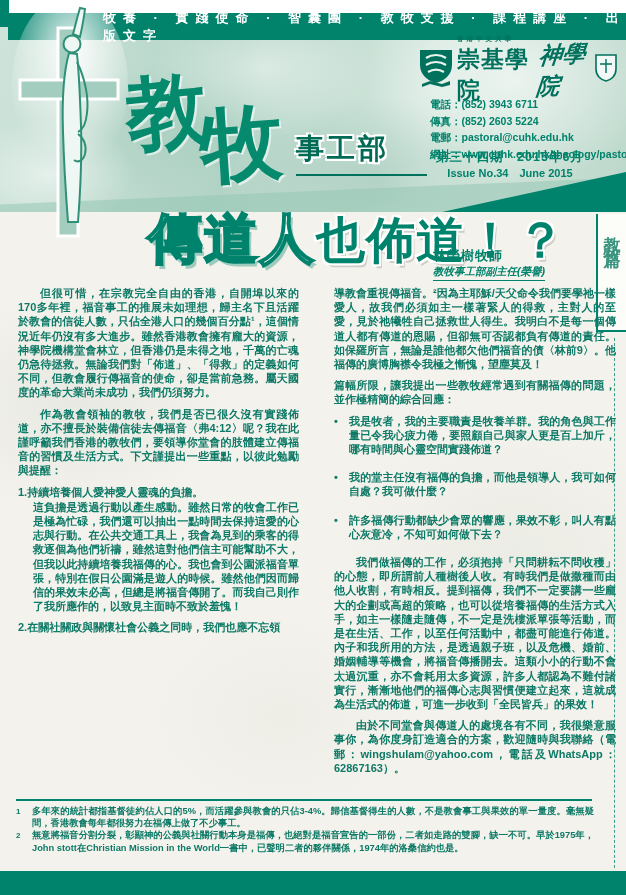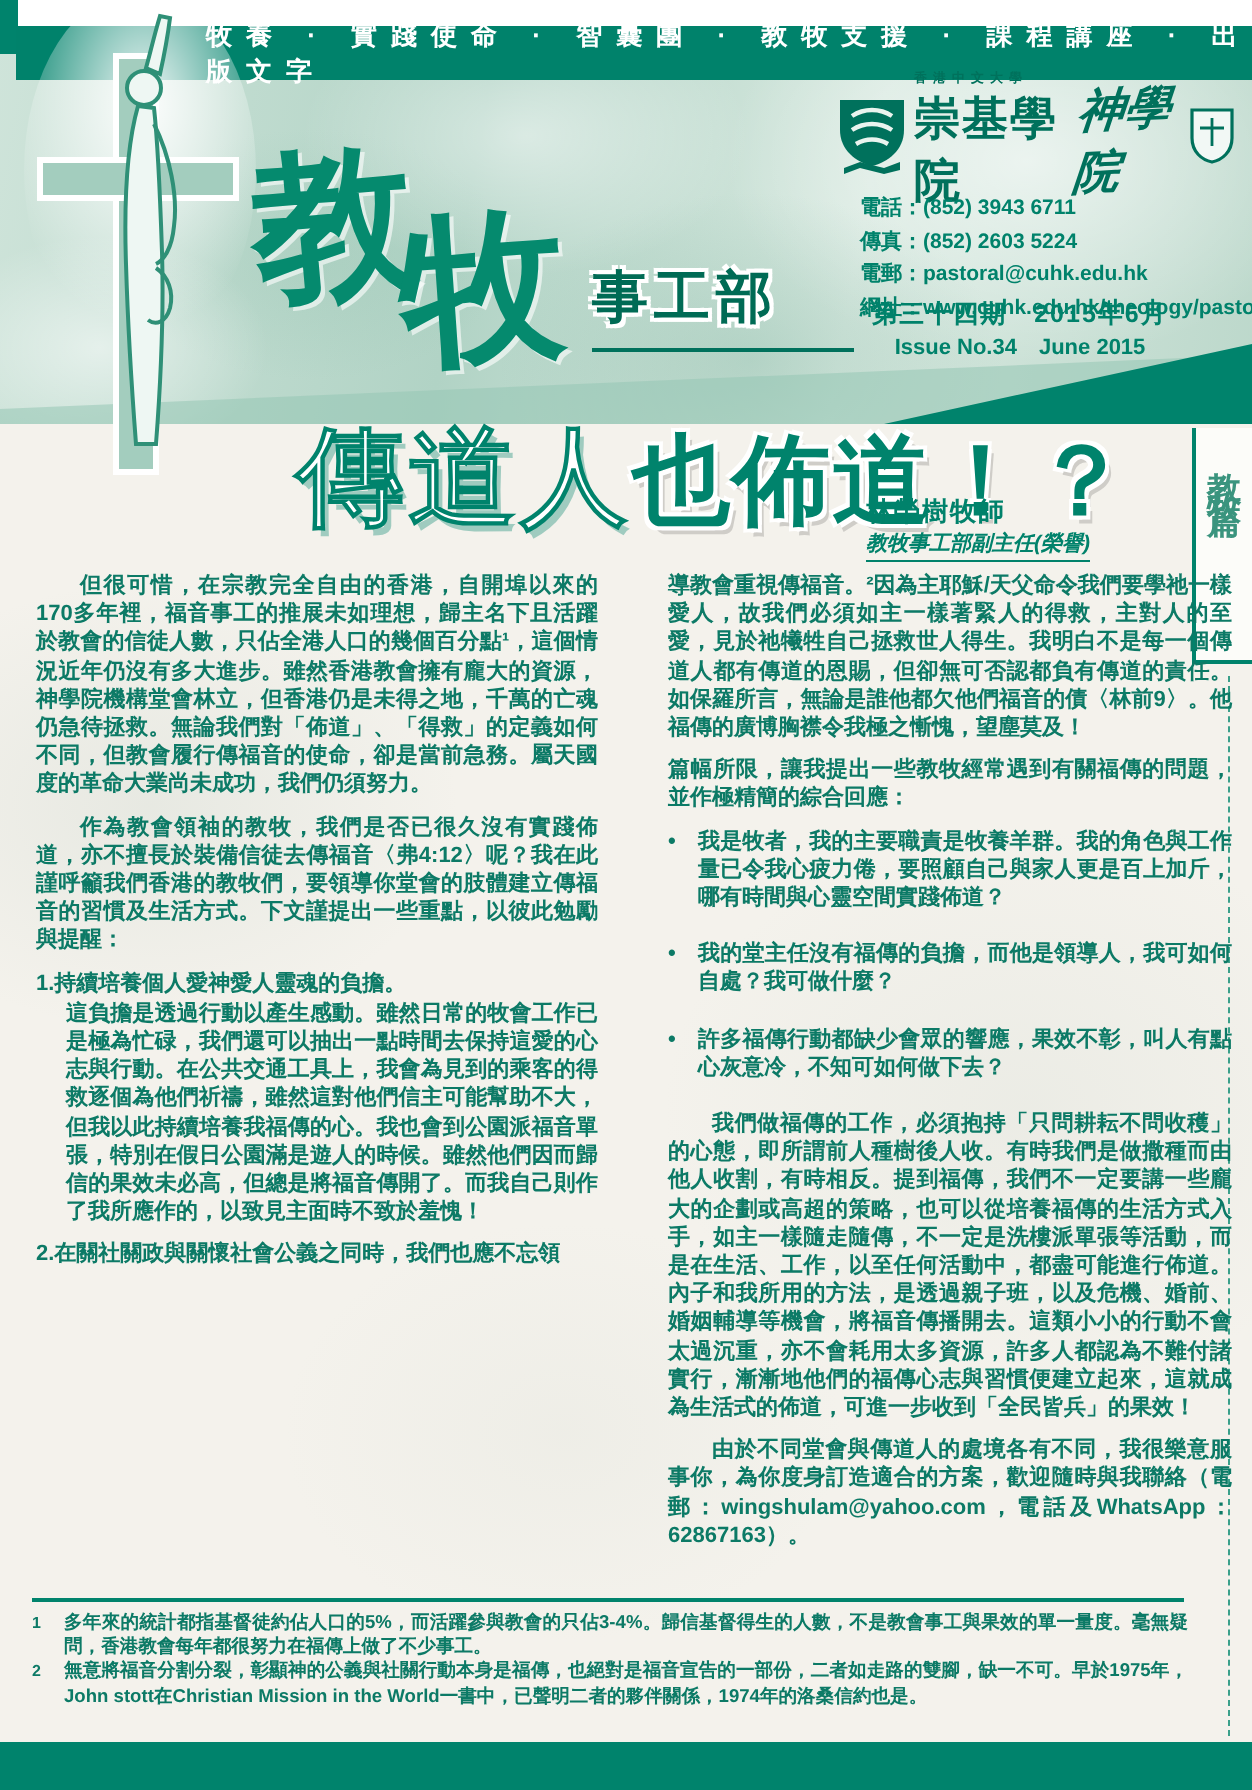--- a/index.html
+++ b/index.html
@@ -61,21 +61,21 @@
   .side-tab {
     position:absolute; left:596px; top:214px; width:30px; height:118px; background:#fcfcf9;
     border-left:2.5px solid #00836c; border-bottom:2.5px solid #00836c;
     display:flex; justify-content:center;
   }
   .side-tab-text { writing-mode:vertical-rl; font-size:17px; font-weight:bold; color:#3a947e; letter-spacing:8px; margin-top:9px; }
   .side-dash { position:absolute; left:614px; top:338px; height:530px; width:0; border-left:1.5px dashed #3aa08a; }
   
   .article-title { position:absolute; left:148px; top:203px; white-space:nowrap; }
   .title-outline {
-    font-size:54px; font-weight:400; color:#ffffff; letter-spacing:2px;
+    font-size:54px; font-weight:700; color:#ffffff; letter-spacing:2px;
     -webkit-text-stroke:2.2px #00836c;
     text-shadow:3px 4px 0 rgba(0,131,108,.35);
   }
   .title-solid {
     font-size:49px; font-weight:900; color:#00836c; letter-spacing:1px;
     text-shadow:-2px -2px 0 #fff,2px -2px 0 #fff,-2px 2px 0 #fff,2px 2px 0 #fff,3px 4px 0 rgba(40,40,40,.18);
   }
   .author { position:absolute; left:433px; top:247px; color:#00826b; }
   .author-name { font-size:13px; font-weight:900; letter-spacing:1px; }
   .author-title { font-size:10.5px; font-weight:bold; font-style:italic; border-bottom:1.5px solid #00826b; padding-bottom:1px; }

